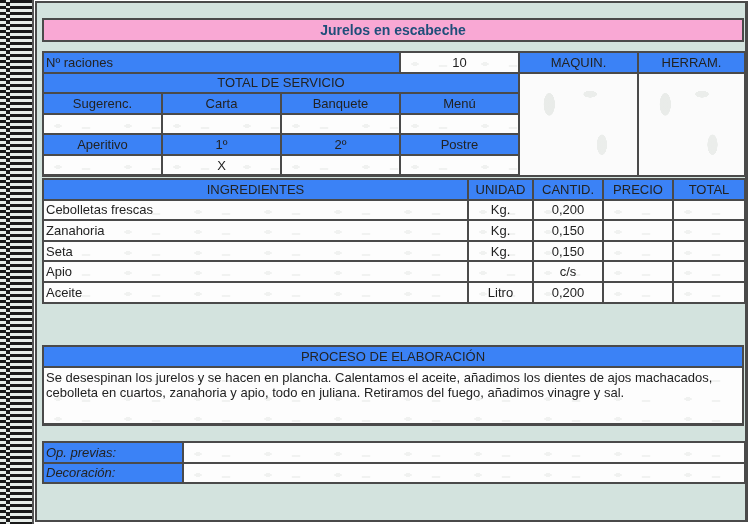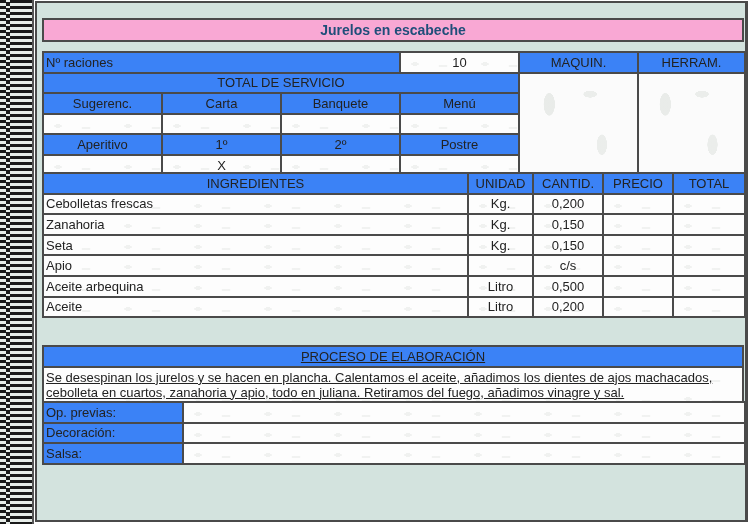--- a/index.html
+++ b/index.html
@@ -44,23 +44,23 @@
     background-image:
       radial-gradient(ellipse 6px 3px at 20% 55%, rgba(200,205,200,0.25) 60%, transparent 62%),
       radial-gradient(ellipse 8px 2px at 60% 65%, rgba(200,205,200,0.22) 60%, transparent 62%);
     background-size: 70px 20px;
   }
   .c { text-align: center; }
   .l { text-align: left; }
   .thick-b td { border-bottom-width: 3px; }
 
   #tbl-top { left: 5px; top: 48px; width: 702px; }
-  #tbl-ing { left: 5px; top: 169px; width: 702px; }
-  #tbl-proc { left: 5px; top: 342px; width: 702px; text-decoration: underline; }
-  #tbl-extra { left: 5px; top: 398px; width: 702px; }
+  #tbl-ing { left: 5px; top: 175px; width: 702px; }
+  #tbl-proc { left: 5px; top: 342px; width: 702px; }
+  #tbl-extra { left: 5px; top: 438px; width: 702px; font-style: italic; }
 
   .machine-cell {
     background-color: #fbfbfb;
     background-image:
       radial-gradient(ellipse 10px 20px at 25% 30%, rgba(215,220,215,0.5) 55%, transparent 58%),
       radial-gradient(ellipse 12px 6px at 60% 20%, rgba(215,220,215,0.45) 55%, transparent 58%),
       radial-gradient(ellipse 9px 18px at 70% 70%, rgba(215,220,215,0.45) 55%, transparent 58%);
     vertical-align: top;
   }
   .proc-text { white-space: normal; line-height: 15px; padding: 2px 2px 4px 2px; height: 58px; vertical-align: top; }
@@ -160,27 +160,20 @@
       <td class="w c"></td>
     </tr>
     <tr>
       <td class="w l">Apio</td>
       <td class="w c"></td>
       <td class="w c">c/s</td>
       <td class="w c"></td>
       <td class="w c"></td>
     </tr>
     <tr>
-      <td class="w l">Aceite arbequina</td>
-      <td class="w c">Litro</td>
-      <td class="w c">0,500</td>
-      <td class="w c"></td>
-      <td class="w c"></td>
-    </tr>
-    <tr>
       <td class="w l">Aceite</td>
       <td class="w c">Litro</td>
       <td class="w c">0,200</td>
       <td class="w c"></td>
       <td class="w c"></td>
     </tr>
   </tbody>
     </table>
 
   <table id="tbl-proc">
@@ -201,20 +194,16 @@
     </colgroup>
     <tbody>
         <tr>
       <td class="g l">Op. previas:</td>
       <td class="w l"></td>
     </tr>
     <tr>
       <td class="g l">Decoración:</td>
       <td class="w l"></td>
     </tr>
-    <tr>
-      <td class="g l">Salsa:</td>
-      <td class="w l"></td>
-    </tr>
   </tbody>
     </table>
 
 </div>
 
 </body></html>

